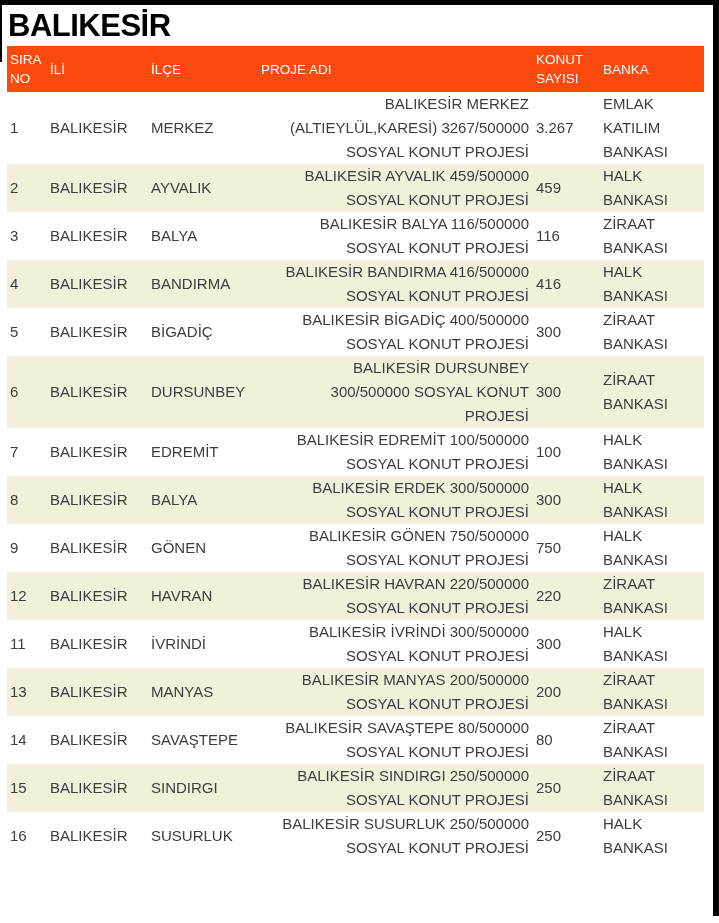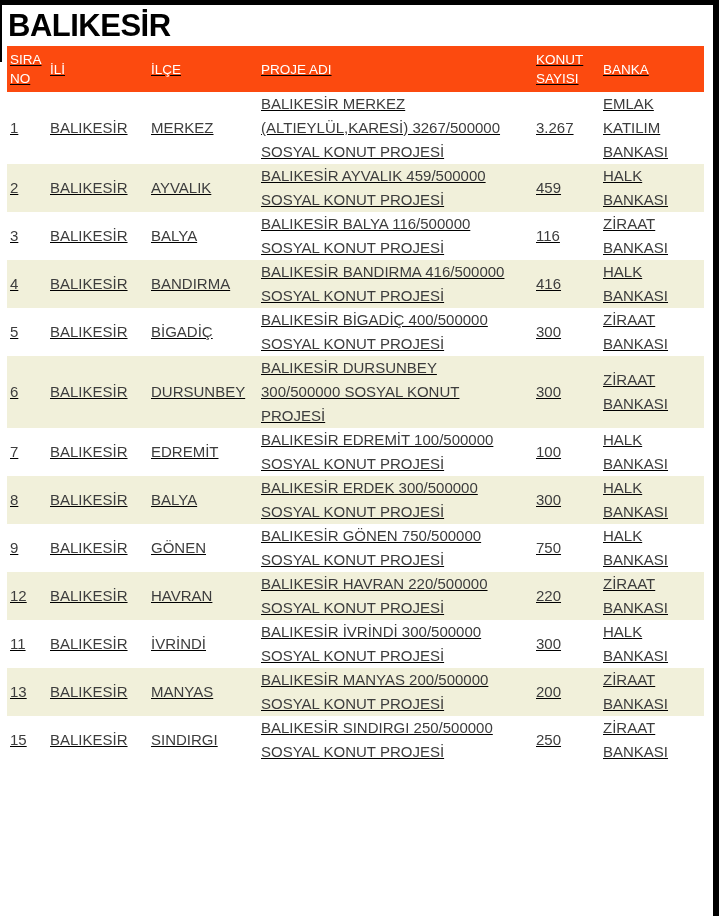--- a/index.html
+++ b/index.html
@@ -38,21 +38,20 @@
     font-weight: 800;
     letter-spacing: -0.5px;
     color: #000;
     line-height: 1;
   }
   table.projects {
     border-collapse: collapse;
     table-layout: fixed;
     margin-left: 7px;
     width: 697px;
-    text-decoration: underline;
   }
   col.c-sira  { width: 40px; }
   col.c-il    { width: 101px; }
   col.c-ilce  { width: 110px; }
   col.c-proje { width: 275px; }
   col.c-konut { width: 67px; }
   col.c-banka { width: 104px; }
 
   thead th {
     background: #fc4a0f;
@@ -71,21 +70,21 @@
     line-height: 24px;
     color: #3d3d3d;
     vertical-align: middle;
     white-space: pre-line;
     padding: 0 2px 0 3px;
     height: 48px;
   }
   tbody tr:nth-child(even) {
     background: #f1f0da;
   }
-  tbody td.cell-proje { padding-right: 4px; }
+  tbody td.cell-proje { padding-right: 4px; text-align: right; }
 </style>
 </head>
 <body>
 
 <div class="border-top"></div>
 <div class="border-right"></div>
 <div class="border-left"></div>
 
 <h1 class="page-title">BALIKESİR</h1>
 
@@ -228,23 +227,43 @@
         <td class="cell-sira_no">13</td>
         <td class="cell-il">BALIKESİR</td>
         <td class="cell-ilce">MANYAS</td>
         <td class="cell-proje">BALIKESİR MANYAS 200/500000
 SOSYAL KONUT PROJESİ</td>
         <td class="cell-konut_sayisi">200</td>
         <td class="cell-banka">ZİRAAT
 BANKASI</td>
       </tr>
       <tr>
+        <td class="cell-sira_no">14</td>
+        <td class="cell-il">BALIKESİR</td>
+        <td class="cell-ilce">SAVAŞTEPE</td>
+        <td class="cell-proje">BALIKESİR SAVAŞTEPE 80/500000
+SOSYAL KONUT PROJESİ</td>
+        <td class="cell-konut_sayisi">80</td>
+        <td class="cell-banka">ZİRAAT
+BANKASI</td>
+      </tr>
+      <tr>
         <td class="cell-sira_no">15</td>
         <td class="cell-il">BALIKESİR</td>
         <td class="cell-ilce">SINDIRGI</td>
         <td class="cell-proje">BALIKESİR SINDIRGI 250/500000
 SOSYAL KONUT PROJESİ</td>
         <td class="cell-konut_sayisi">250</td>
         <td class="cell-banka">ZİRAAT
 BANKASI</td>
       </tr>
+      <tr>
+        <td class="cell-sira_no">16</td>
+        <td class="cell-il">BALIKESİR</td>
+        <td class="cell-ilce">SUSURLUK</td>
+        <td class="cell-proje">BALIKESİR SUSURLUK 250/500000
+SOSYAL KONUT PROJESİ</td>
+        <td class="cell-konut_sayisi">250</td>
+        <td class="cell-banka">HALK
+BANKASI</td>
+      </tr>
     </tbody>
 </table>
 
 </body></html>

